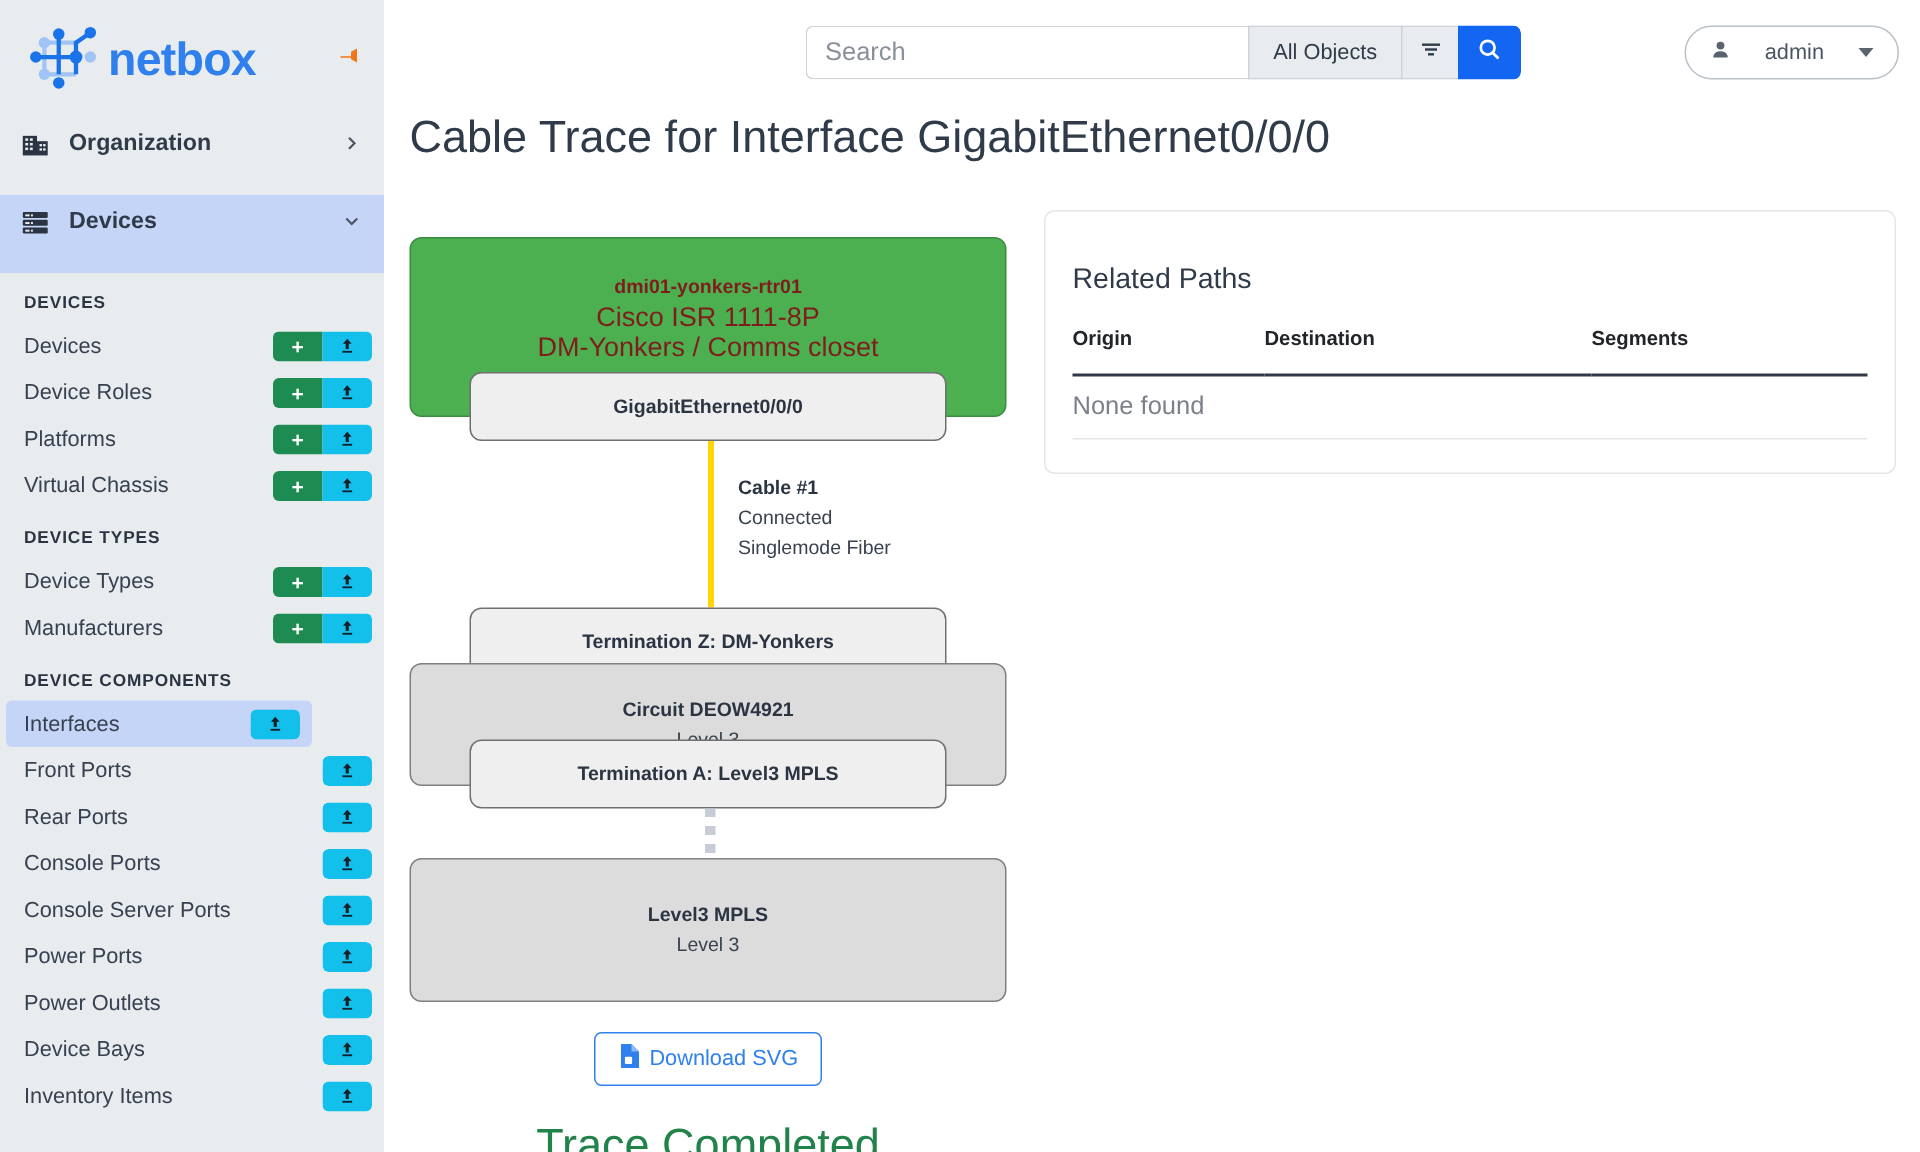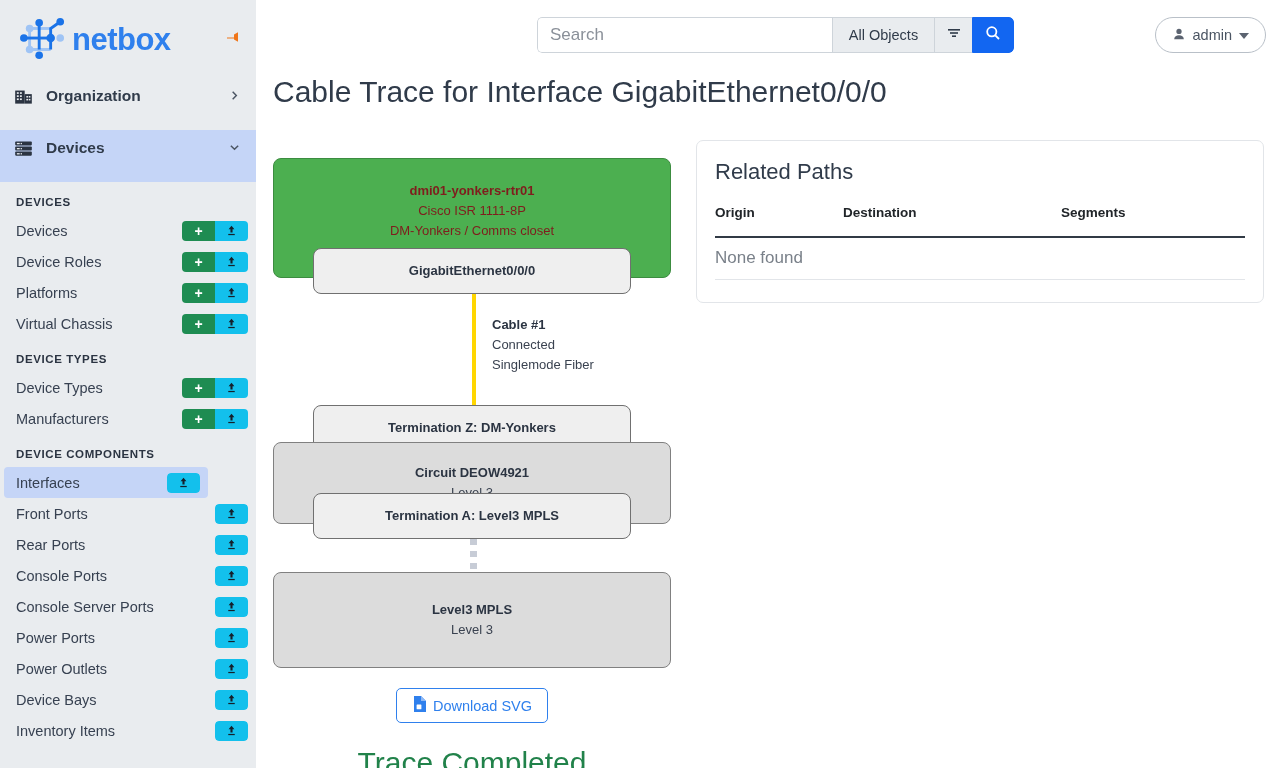--- a/index.html
+++ b/index.html
@@ -116,21 +116,21 @@
     cursor: pointer;
   }
   .search-btn {
     display: flex; align-items: center; justify-content: center;
     width: 42px; height: 36px;
     background: #1266f1; border: 1px solid #1266f1;
     border-radius: 0 5px 5px 0; cursor: pointer;
   }
   .admin-btn {
     position: absolute; right: 14px; top: 17px;
-    display: flex; align-items: center; gap: 7px;
+    display: flex; align-items: center; gap: 23px;
     height: 36px; padding: 0 16px;
     border: 1px solid #b9c0c8; border-radius: 18px;
     background: #fff; color: #4b5563; font-size: 14.5px;
     cursor: pointer;
   }
 
   
   #main { position: absolute; left: 256px; top: 71px; width: 944px; height: 697px; }
   .page-title {
     margin: 0; padding: 0 0 0 17px;
@@ -147,21 +147,21 @@
     border-radius: 8px;
     text-align: center;
     line-height: 20px;
   }
   .t-device {
     background: #4caf50; border-color: #3c8c40;
     color: #7f1d1d;
     padding: 22px 10px 36px;
   }
   .t-device .n1 { font-size: 13px; font-weight: 700; }
-  .t-device .n2, .t-device .n3 { font-size: 13px; font-weight: 400; }
+  .t-device .n2, .t-device .n3 { font-size: 18px; font-weight: 400; }
 
   .t-term {
     background: #efefef; border-color: #707070;
     width: 318px; margin: 0 auto;
     padding: 12px 10px; font-size: 13px; font-weight: 700;
     color: #2b3442;
   }
   .t-circuit {
     background: #dcdcdc; border-color: #808080;
     padding: 20px 10px 20px; color: #2b3442;
@@ -216,21 +216,21 @@
   
   #related {
     position: absolute; left: 440px; top: 69px;
     width: 568px;
     background: #ffffff;
     border: 1px solid #e2e5e9;
     border-radius: 7px;
     padding: 18px 18px 22px;
   }
   #related h2 {
-    margin: 0 0 20px; font-size: 22px; font-weight: 400; color: #303b4a;
+    margin: 17px 0 20px; font-size: 19px; font-weight: 400; color: #303b4a;
   }
   #related table { width: 100%; border-collapse: collapse; }
   #related th {
     text-align: left; font-size: 13.5px; font-weight: 700;
     color: #212529; padding: 0 0 16px 0;
     border-bottom: 2px solid #313a45;
   }
   #related th.c-org { width: 128px; }
   #related th.c-dst { width: 218px; }
   #related td {

